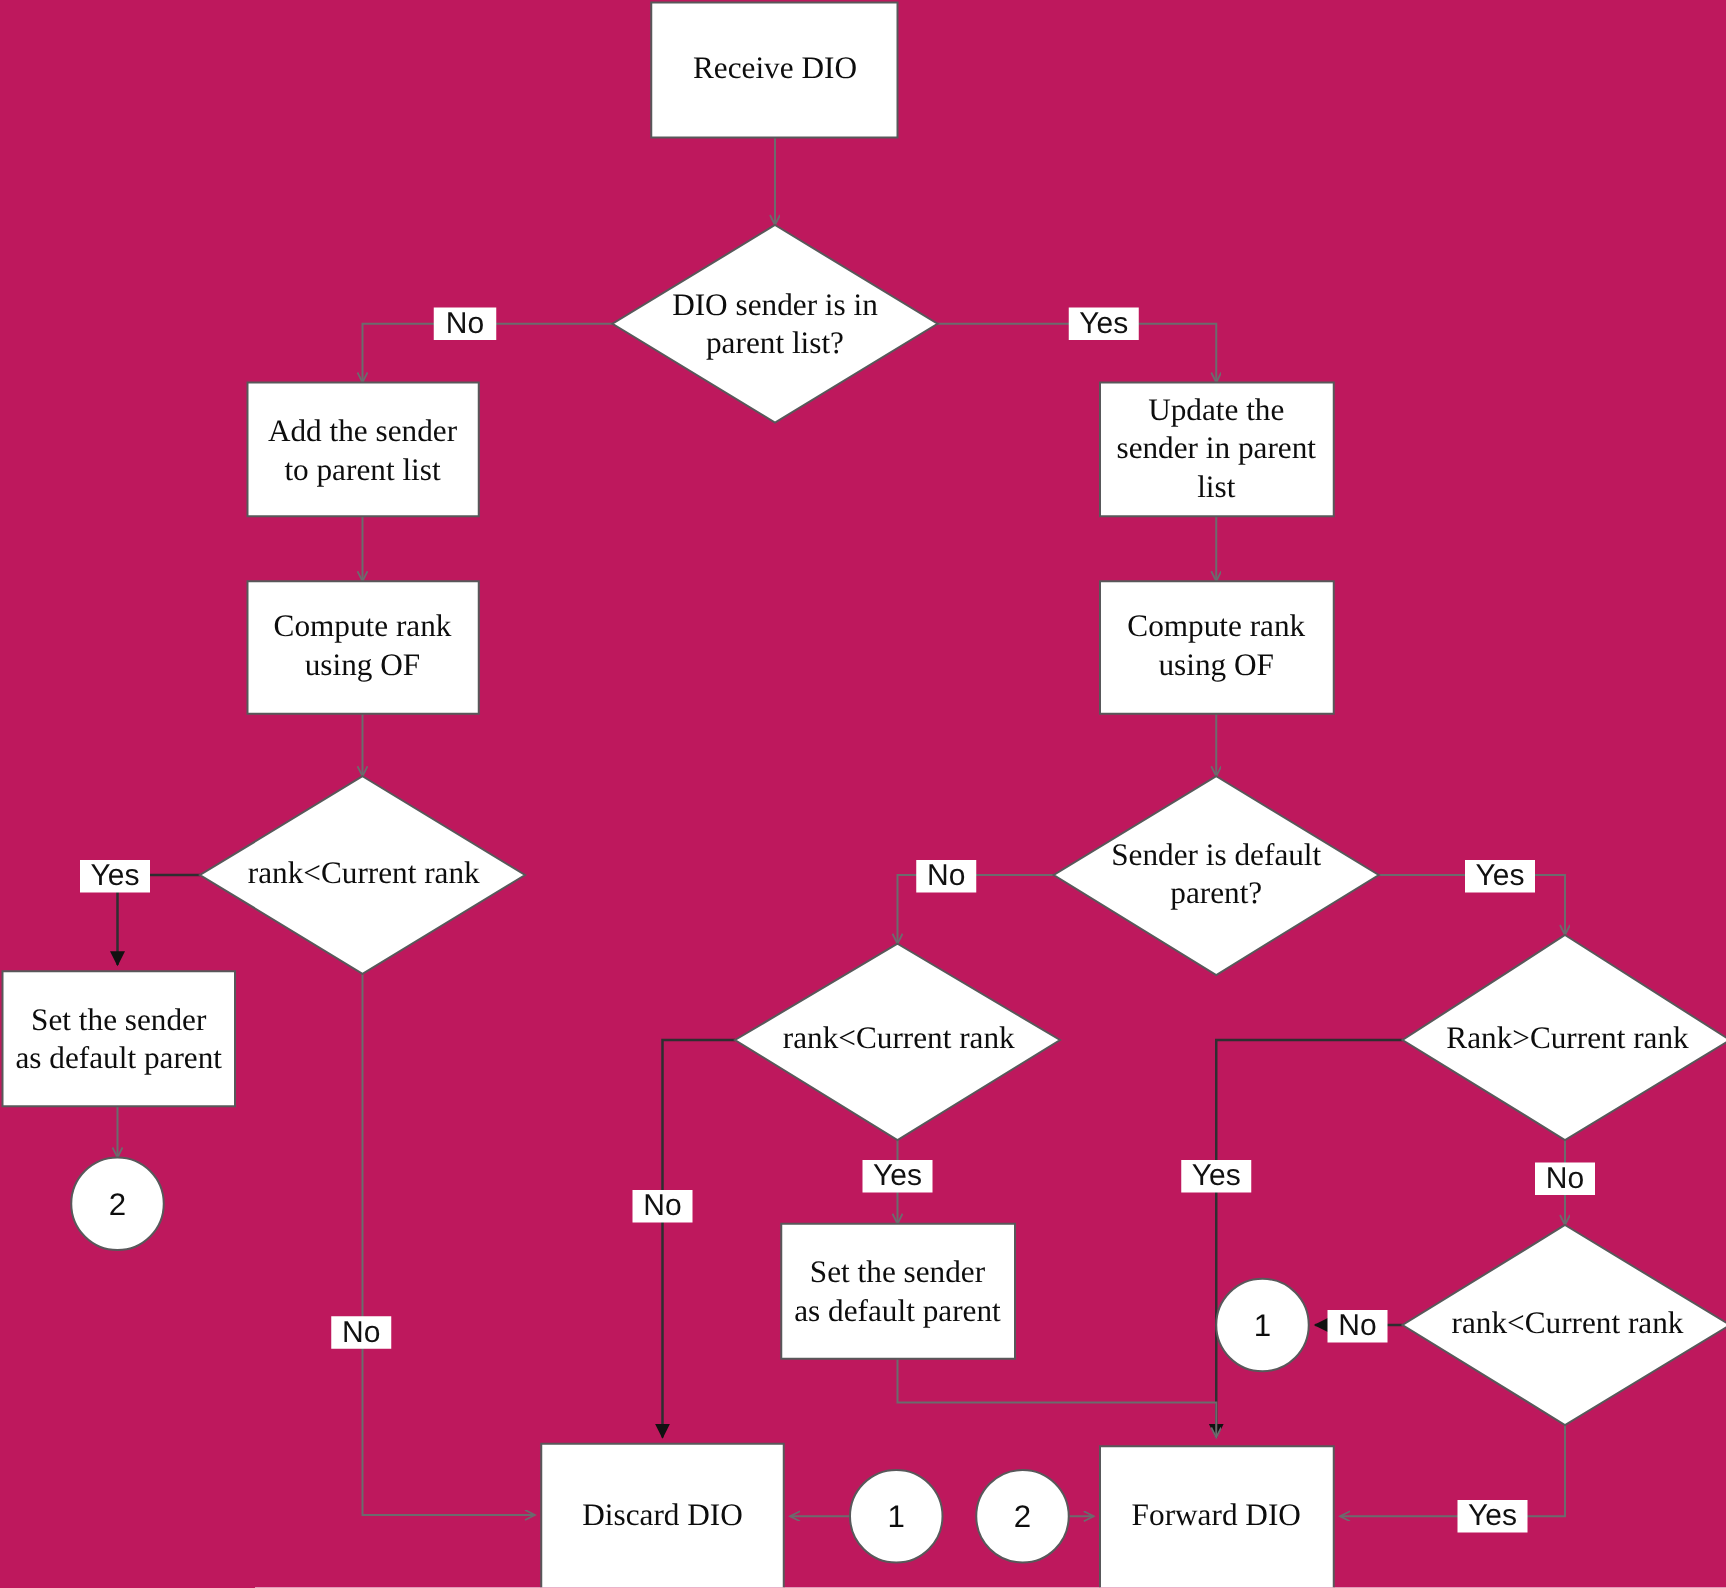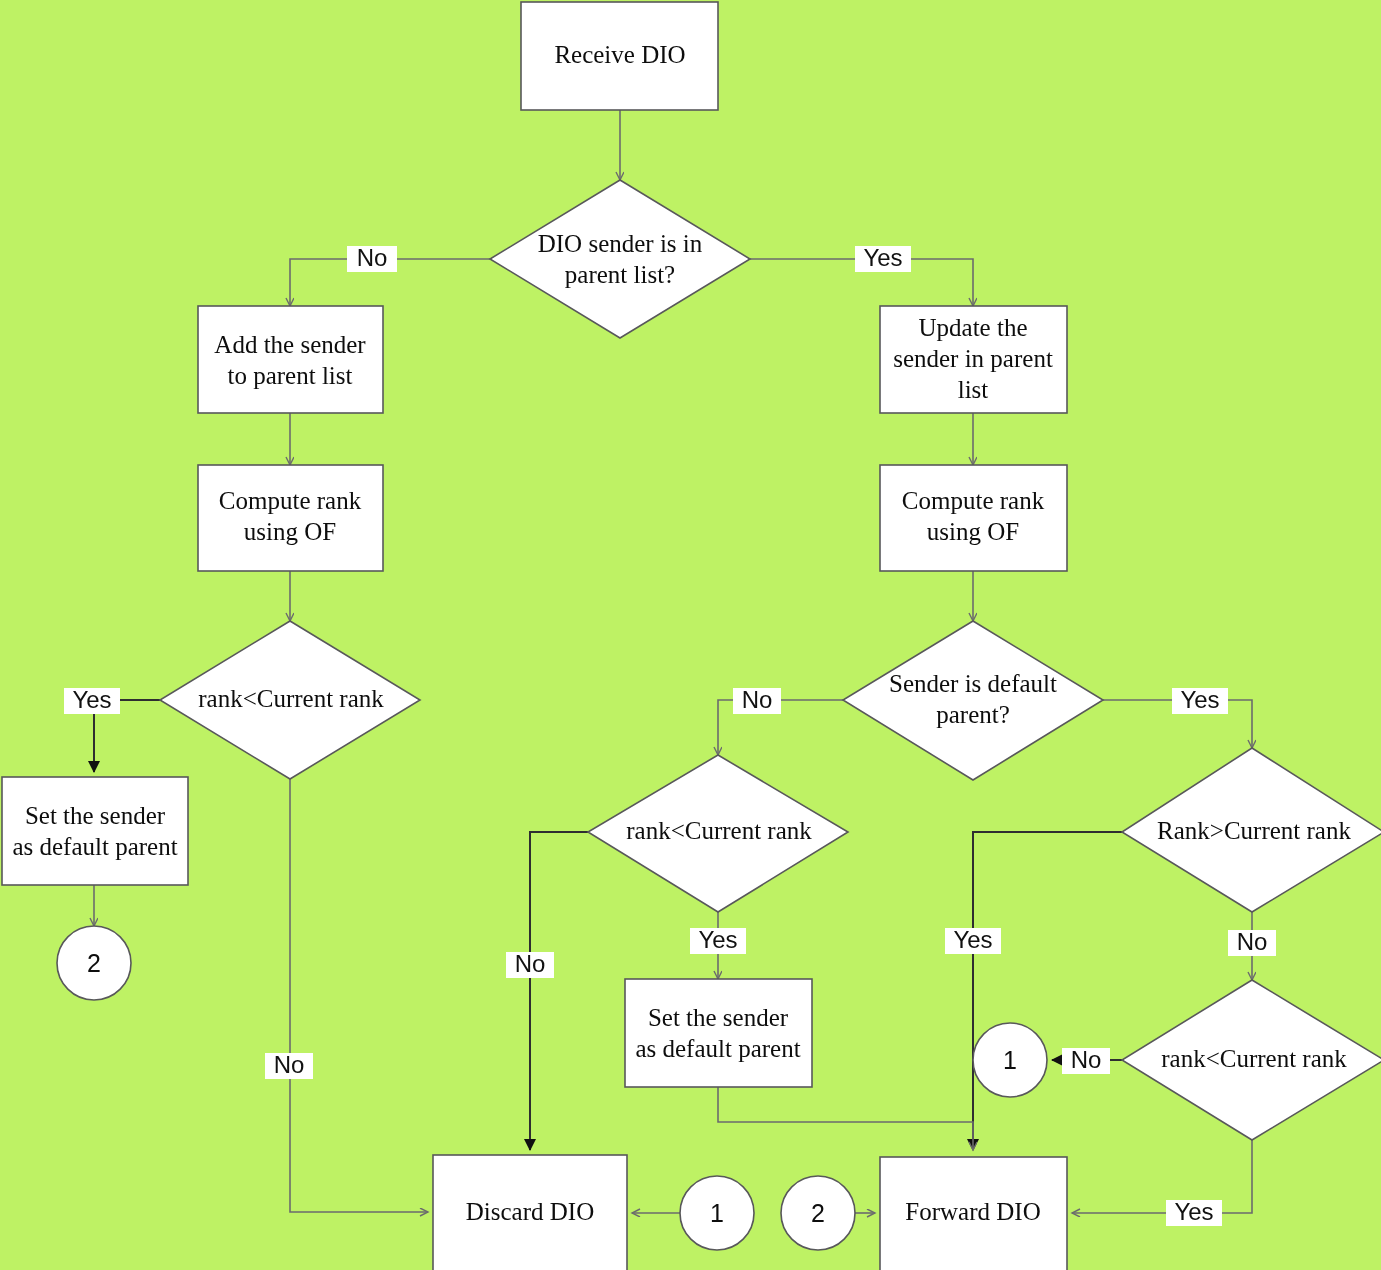--- a/index.html
+++ b/index.html
@@ -4,21 +4,21 @@
 <style>
   html, body {
     margin: 0;
     padding: 0;
     background: #ffffff;
   }
   #canvas-wrap {
     position: relative;
     width: 1381px;
     height: 1270px;
-    background: #bef264;
+    background: #be185d;
     overflow: hidden;
     font-family: "Liberation Serif", "DejaVu Serif", serif;
   }
   svg#flow {
     position: absolute;
     left: 0;
     top: 0;
     width: 1381px;
     height: 1270px;
   }

